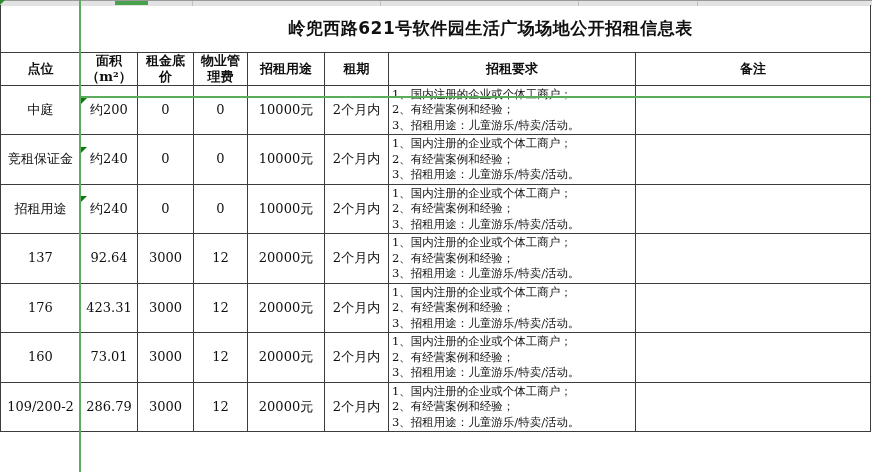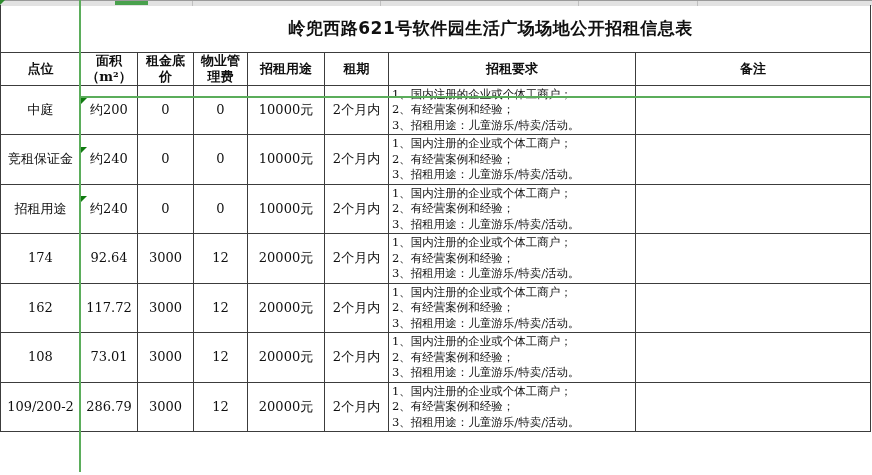--- a/index.html
+++ b/index.html
@@ -111,47 +111,47 @@
     <td>0</td>
     <td>10000元</td>
     <td>2个月内</td>
     <td class="req">1、国内注册的企业或个体工商户；
 2、有经营案例和经验；
 3、招租用途：儿童游乐/特卖/活动。</td>
     <td></td>
   </tr>
 
   <tr style="height:49px">
-    <td>174</td>
+    <td>137</td>
     <td>92.64</td>
     <td>3000</td>
     <td>12</td>
     <td>20000元</td>
     <td>2个月内</td>
     <td class="req">1、国内注册的企业或个体工商户；
 2、有经营案例和经验；
 3、招租用途：儿童游乐/特卖/活动。</td>
     <td></td>
   </tr>
 
   <tr style="height:49px">
-    <td>162</td>
-    <td>117.72</td>
+    <td>176</td>
+    <td>423.31</td>
     <td>3000</td>
     <td>12</td>
     <td>20000元</td>
     <td>2个月内</td>
     <td class="req">1、国内注册的企业或个体工商户；
 2、有经营案例和经验；
 3、招租用途：儿童游乐/特卖/活动。</td>
     <td></td>
   </tr>
 
   <tr style="height:49px">
-    <td>108</td>
+    <td>160</td>
     <td>73.01</td>
     <td>3000</td>
     <td>12</td>
     <td>20000元</td>
     <td>2个月内</td>
     <td class="req">1、国内注册的企业或个体工商户；
 2、有经营案例和经验；
 3、招租用途：儿童游乐/特卖/活动。</td>
     <td></td>
   </tr>

